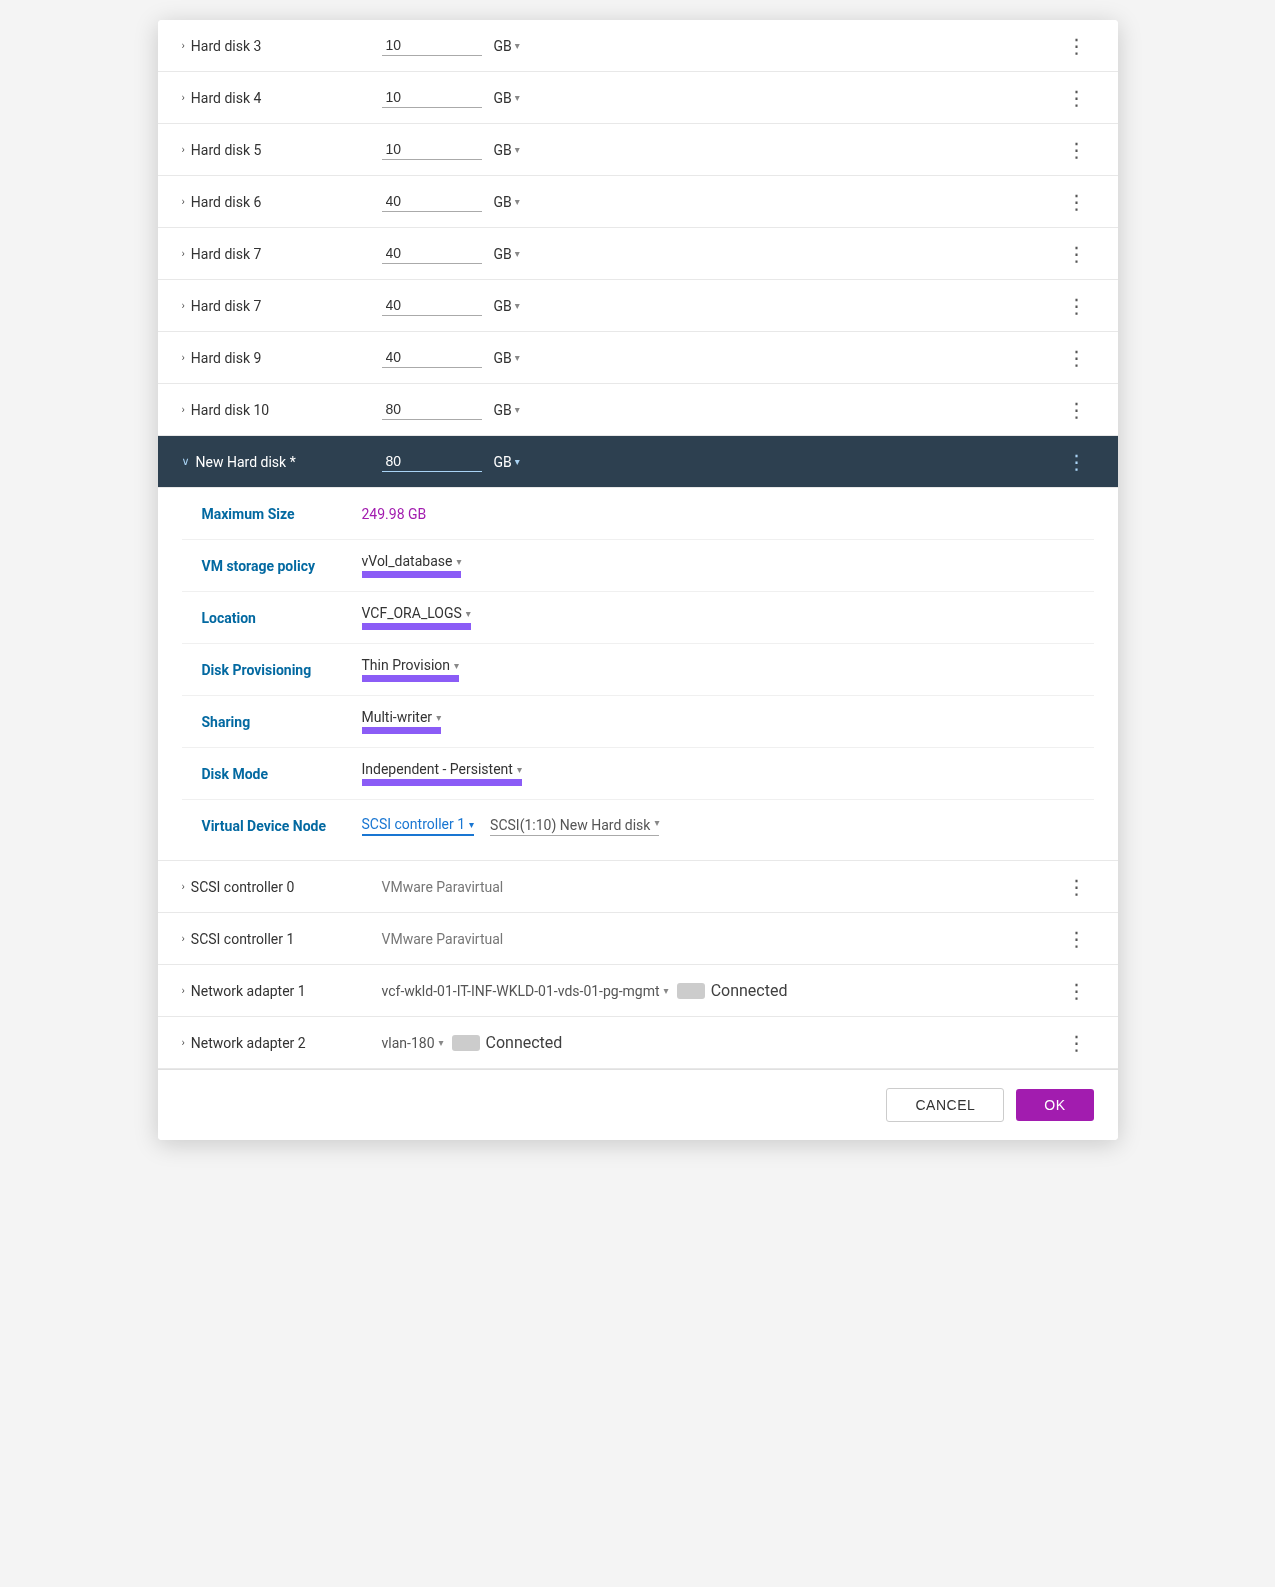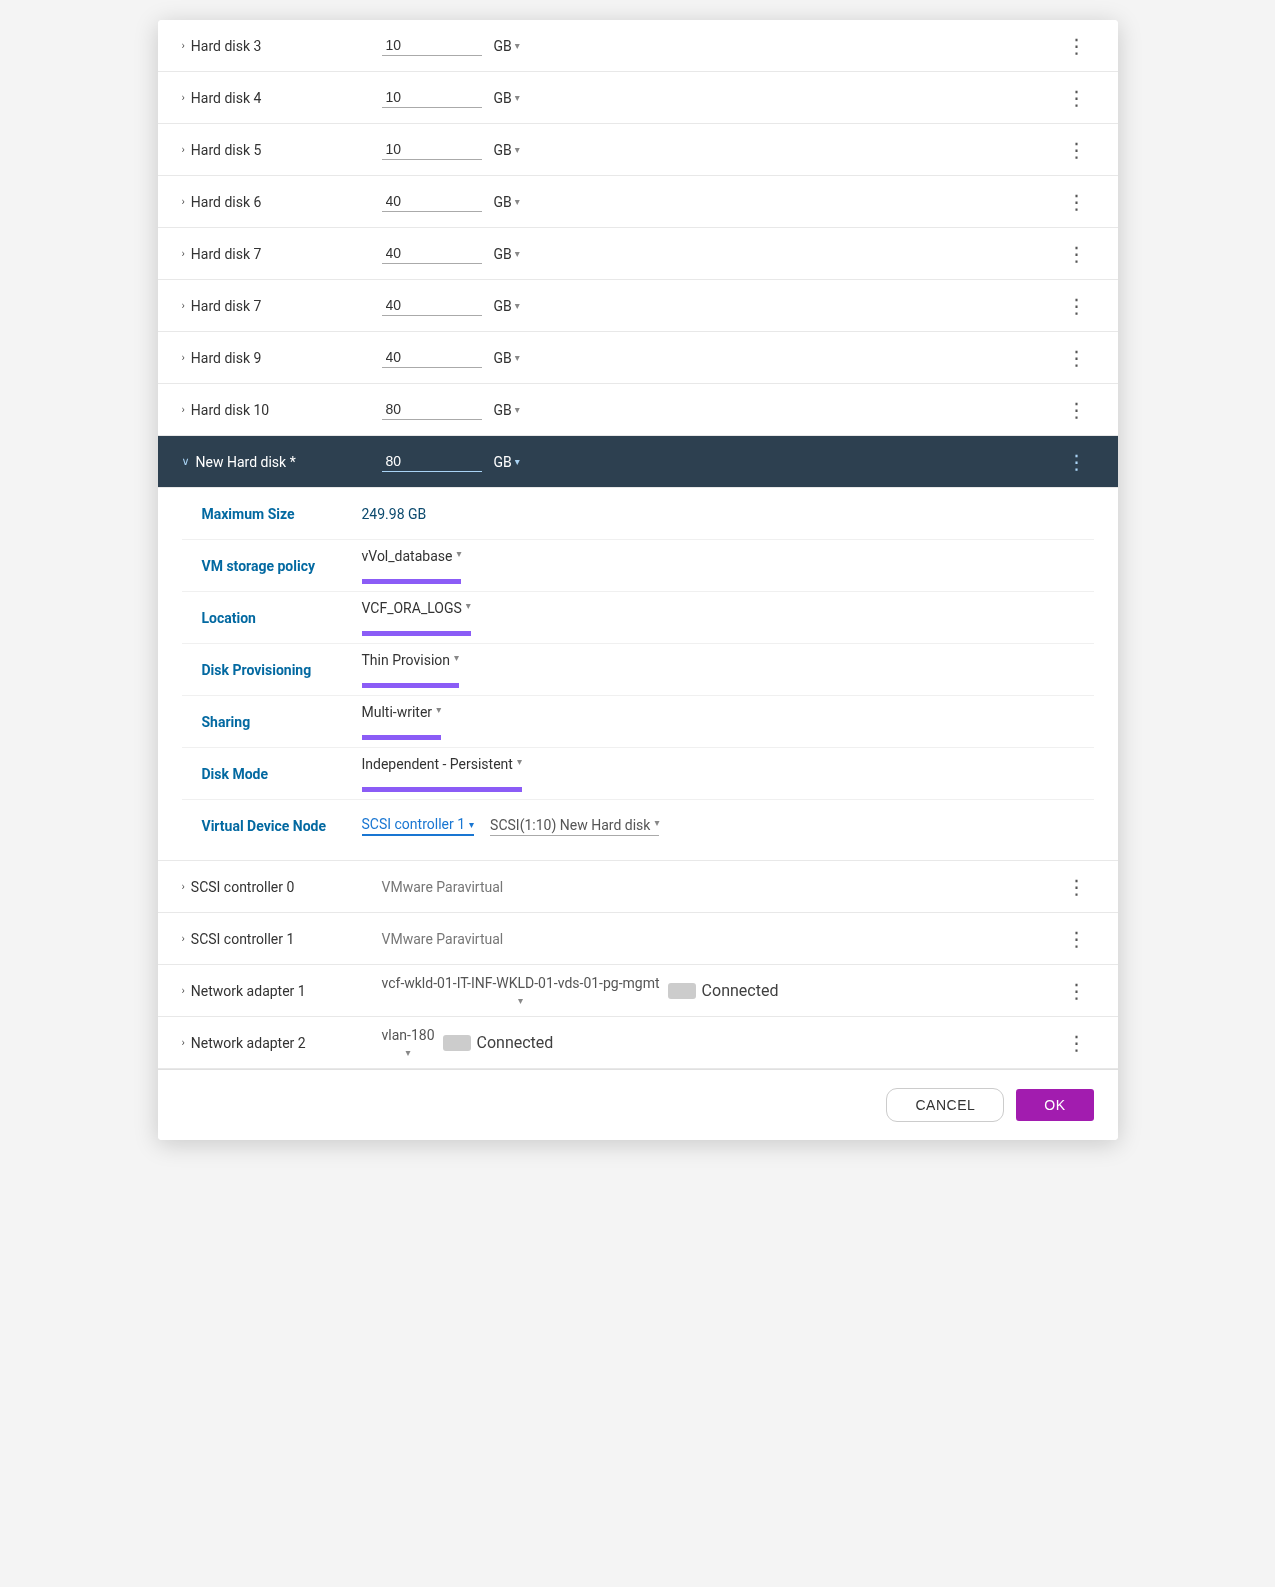--- a/index.html
+++ b/index.html
@@ -152,43 +152,42 @@
     }
     .detail-value {
       display: flex;
       align-items: center;
       gap: 8px;
       font-size: 14px;
       color: #333;
     }
     .detail-value .select-dropdown {
       display: flex;
-      align-items: flex-start;
+      align-items: center;
       gap: 4px;
       cursor: pointer;
-      border-bottom: 5px solid #8b5cf6;
-      padding-bottom: 15px;
+      border-bottom: 7px solid #8b5cf6;
+      padding-bottom: 2px;
     }
     .detail-value .select-dropdown .chevron-down { font-size: 10px; color: #888; }
     
     .controller-value {
       font-size: 14px;
       color: #777;
     }
     .network-adapter-row .row-value {
       gap: 8px;
     }
     .network-select {
       display: flex;
       align-items: center;
       gap: 4px;
       font-size: 14px;
       color: #555;
       cursor: pointer;
-      flex-direction: column;
     }
     .network-select .chevron-down { font-size: 10px; color: #888; }
     .connected-badge {
       display: flex;
       align-items: center;
       gap: 6px;
       font-size: 16px;
       color: #404040;
     }
     .toggle-box {
@@ -237,40 +236,40 @@
       border-top: 1px solid #e0e0e0;
       background: #fff;
     }
     .btn-cancel {
       background: #fff;
       border: 1px solid #ccc;
       color: #333;
       font-size: 14px;
       font-weight: 500;
       padding: 8px 28px;
-      border-radius: 11px;
+      border-radius: 3px;
       cursor: pointer;
       letter-spacing: 0.5px;
     }
     .btn-ok {
       background: #a21caf;
       border: none;
       color: #fff;
       font-size: 14px;
       font-weight: 500;
       padding: 8px 28px;
       border-radius: 3px;
       cursor: pointer;
       letter-spacing: 0.5px;
     }
     
     .dialog-body::-webkit-scrollbar { width: 8px; }
     .dialog-body::-webkit-scrollbar-track { background: #f0f0f0; }
     .dialog-body::-webkit-scrollbar-thumb { background: #bbb; border-radius: 4px; }
-    .max-size-text { font-size: 14px; color: #0c4a6e; }
+    .max-size-text { font-size: 14px; color: #a21caf; }
   </style>
 </head>
 <body>
 
 <div class="dialog">
 
 
   <div class="dialog-body">
 
     <div id="hard-disk-rows">

